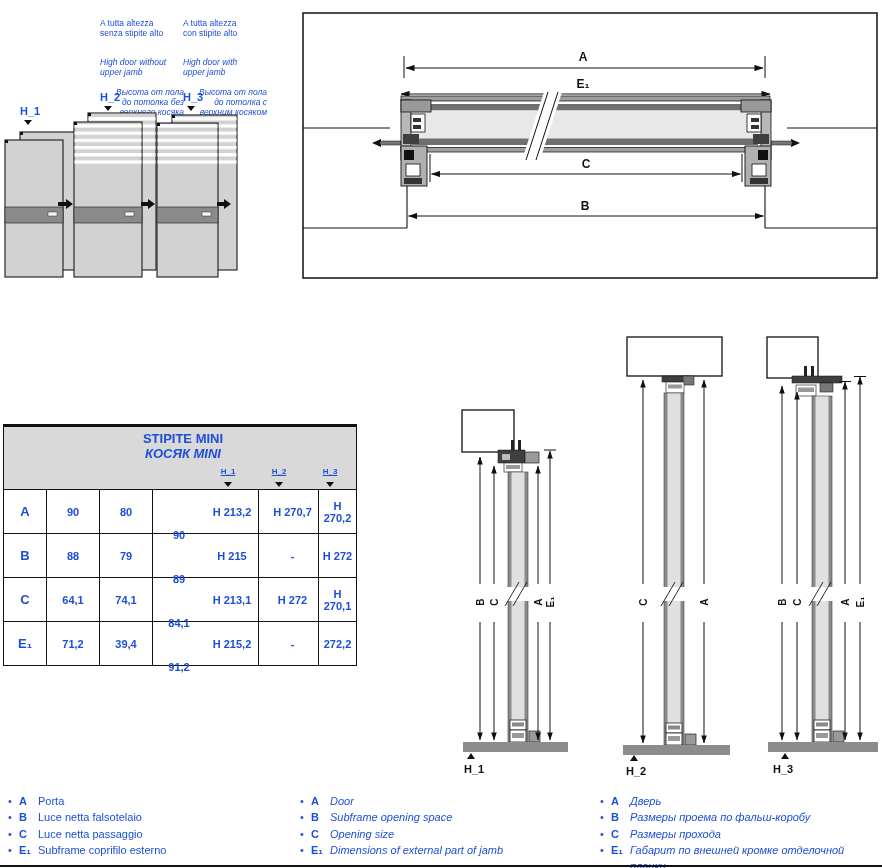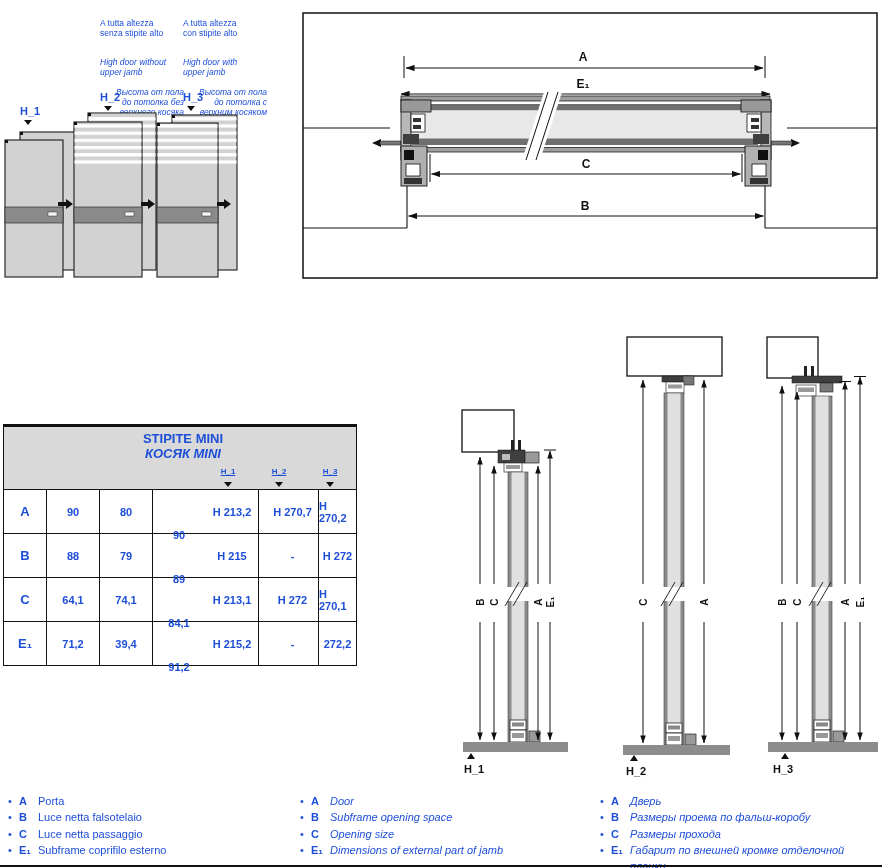--- a/index.html
+++ b/index.html
@@ -17,21 +17,21 @@
   
   .tbl{left:3px;top:424px;width:352px;border:1px solid #111;border-top:3px solid #111;background:#fff;}
   .tbl-head{position:relative;height:62px;background:#d9d9d9;border-bottom:1px solid #111;text-align:center;}
   .tbl-titles{padding:4px 0 0 6px;font-size:13px;font-weight:bold;line-height:15px;}
   .tbl-titles .tt2,.tbl-titles .tt3{font-style:italic;}
   .colh{position:absolute;top:40px;transform:translateX(-50%);font-size:8px;font-weight:bold;text-decoration:underline;}
   .trow{display:flex;height:43px;border-bottom:1px solid #111;}
   .trow:last-child{border-bottom:none;}
   .cell{display:flex;align-items:center;justify-content:center;border-right:1px solid #111;
         font-size:11px;font-weight:bold;}
-  .cell:last-child{border-right:none;}
+  .cell:last-child{border-right:none;text-align:center;}
   .cell.lbl{font-size:13px;}
   .w-lbl{width:42px;}.w-a{width:52px;}.w-b{width:52px;}.w-c{width:52px;margin-top:45px;}
   .w-d{width:52px;}.w-e{width:51px;margin-left:8px;}.w-f{width:51px;flex:1;}
   
   .legend{font-size:11px;line-height:16.3px;}
   .leg-item{display:flex;align-items:baseline;}
   .lb{width:11px;}
   .leg-k{font-weight:bold;width:19px;flex:none;}
   .legend.en .leg-v,.legend.ru .leg-v{font-style:italic;}
   .rule{background:#111;}

